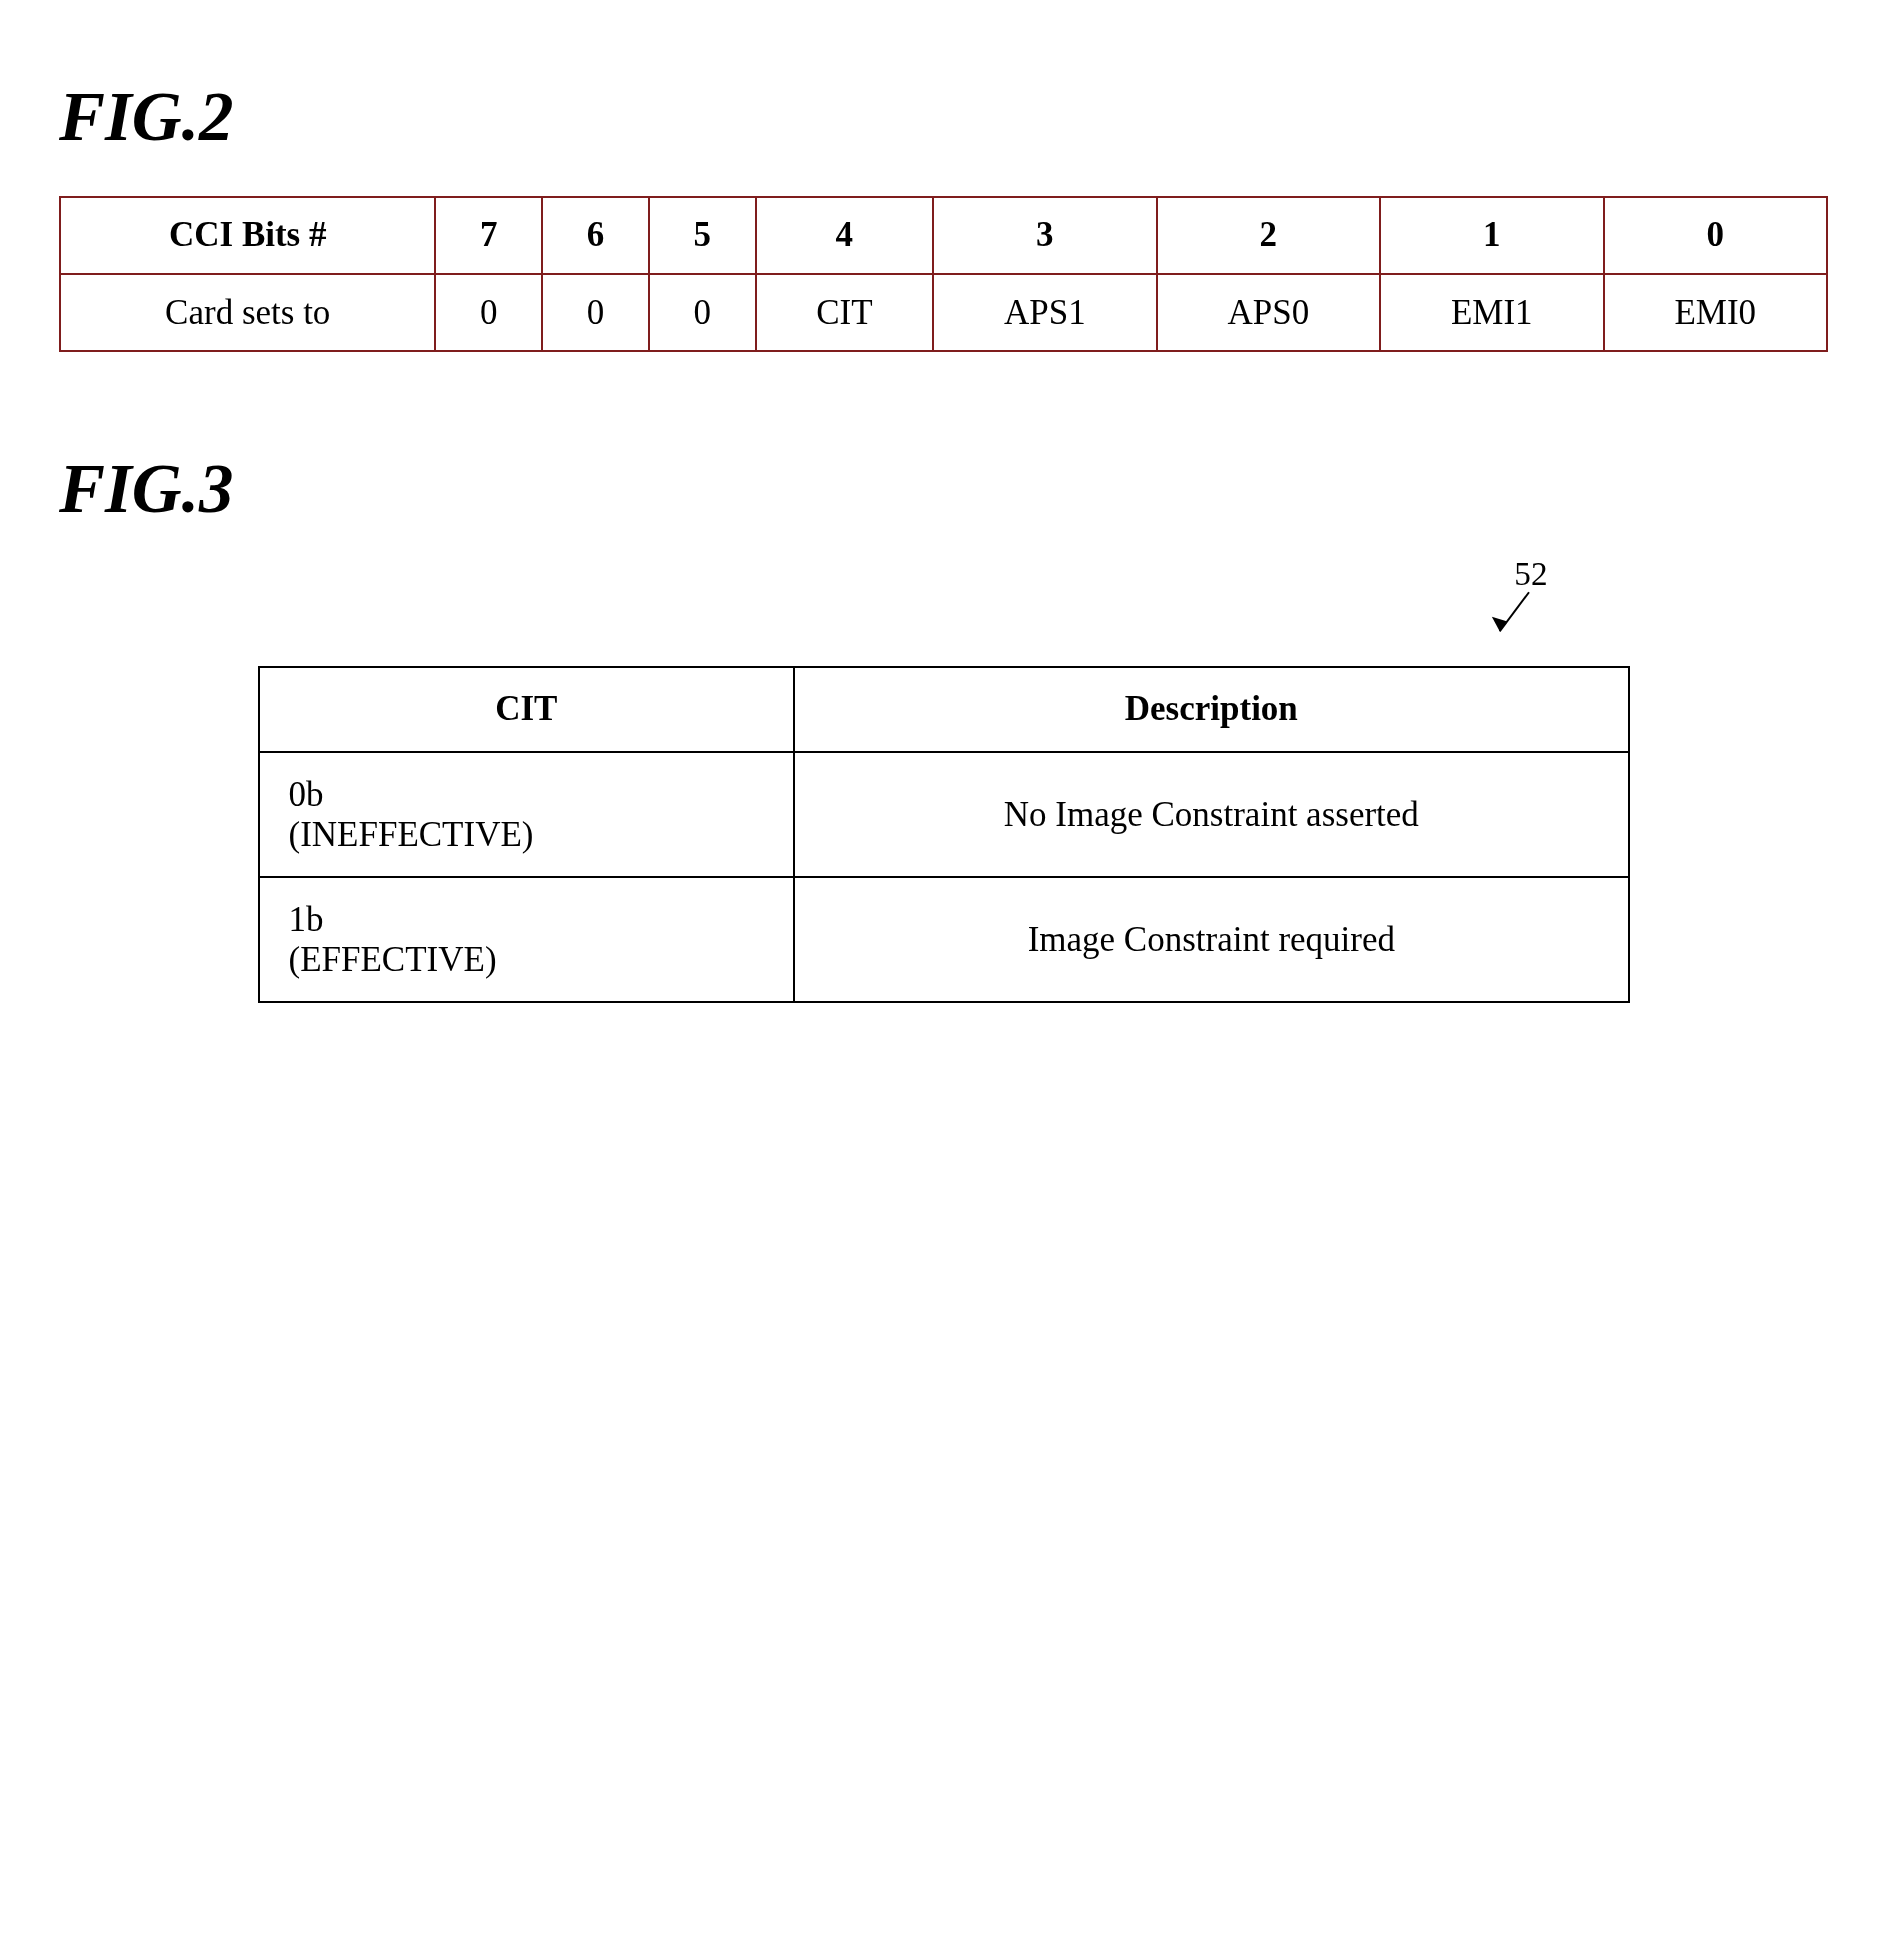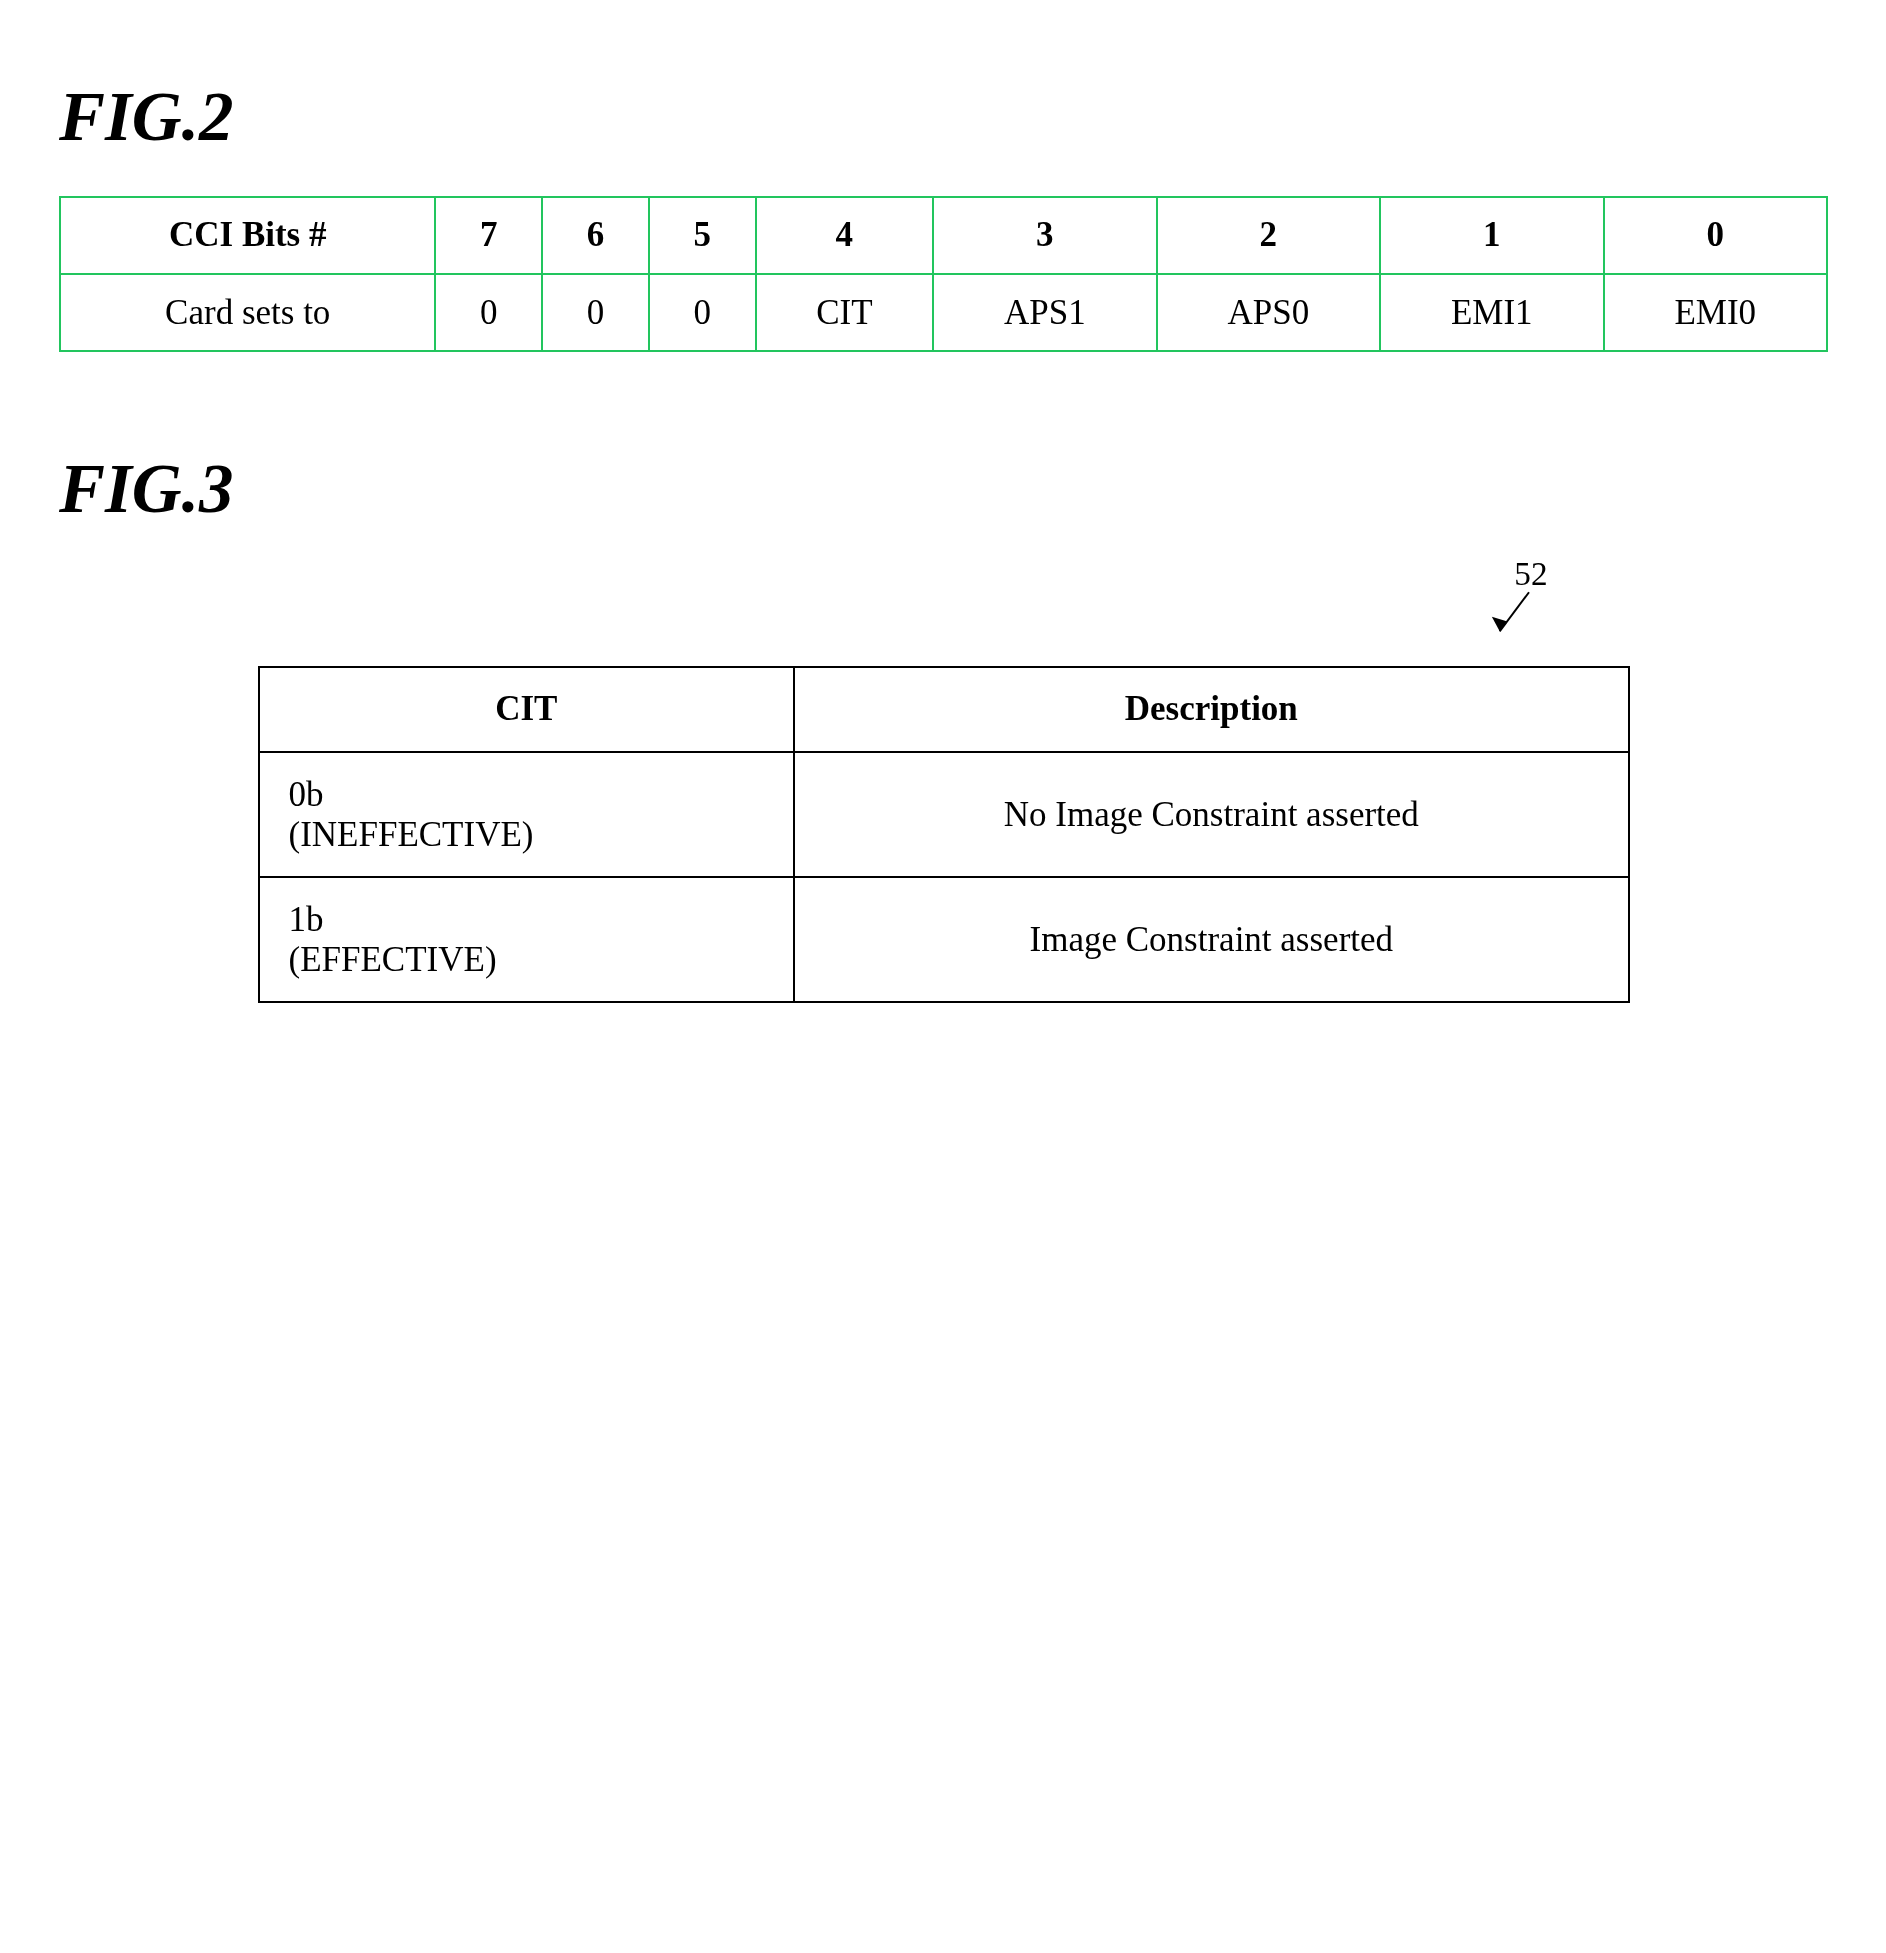--- a/index.html
+++ b/index.html
@@ -33,21 +33,21 @@
 
     
     .data-table {
       border-collapse: collapse;
       width: 100%;
       font-size: 35px;
     }
 
     .data-table th,
     .data-table td {
-      border: 2px solid #22c55e;
+      border: 2px solid #7f1d1d;
       padding: 17.6px 19.6px;
       text-align: center;
       vertical-align: middle;
     }
 
     .data-table td.row-label {
       text-align: center;
       padding-left: 19.6px;
     }
 
@@ -159,19 +159,19 @@
             <span>0b</span><br>
             <span>(INEFFECTIVE)</span>
           </td>
           <td>No Image Constraint asserted</td>
         </tr>
         <tr>
           <td class="left-align">
             <span>1b</span><br>
             <span>(EFFECTIVE)</span>
           </td>
-          <td>Image Constraint asserted</td>
+          <td>Image Constraint required</td>
         </tr>
       </tbody>
     </table>
   </div>
 </div>
 
 
 </body></html>

